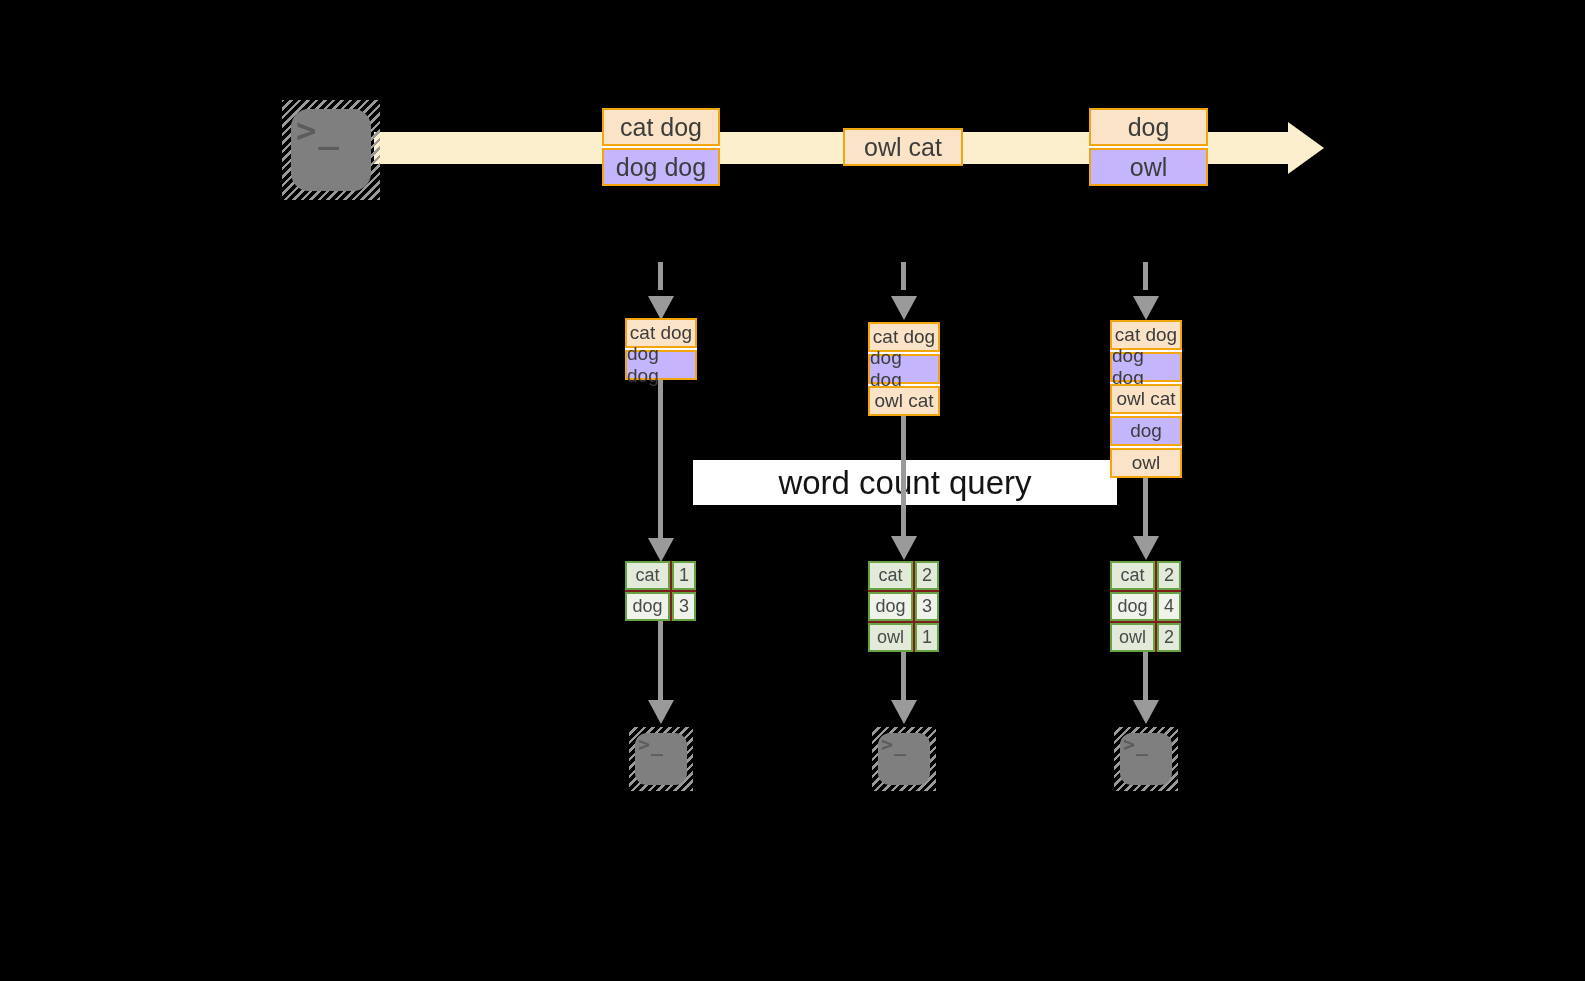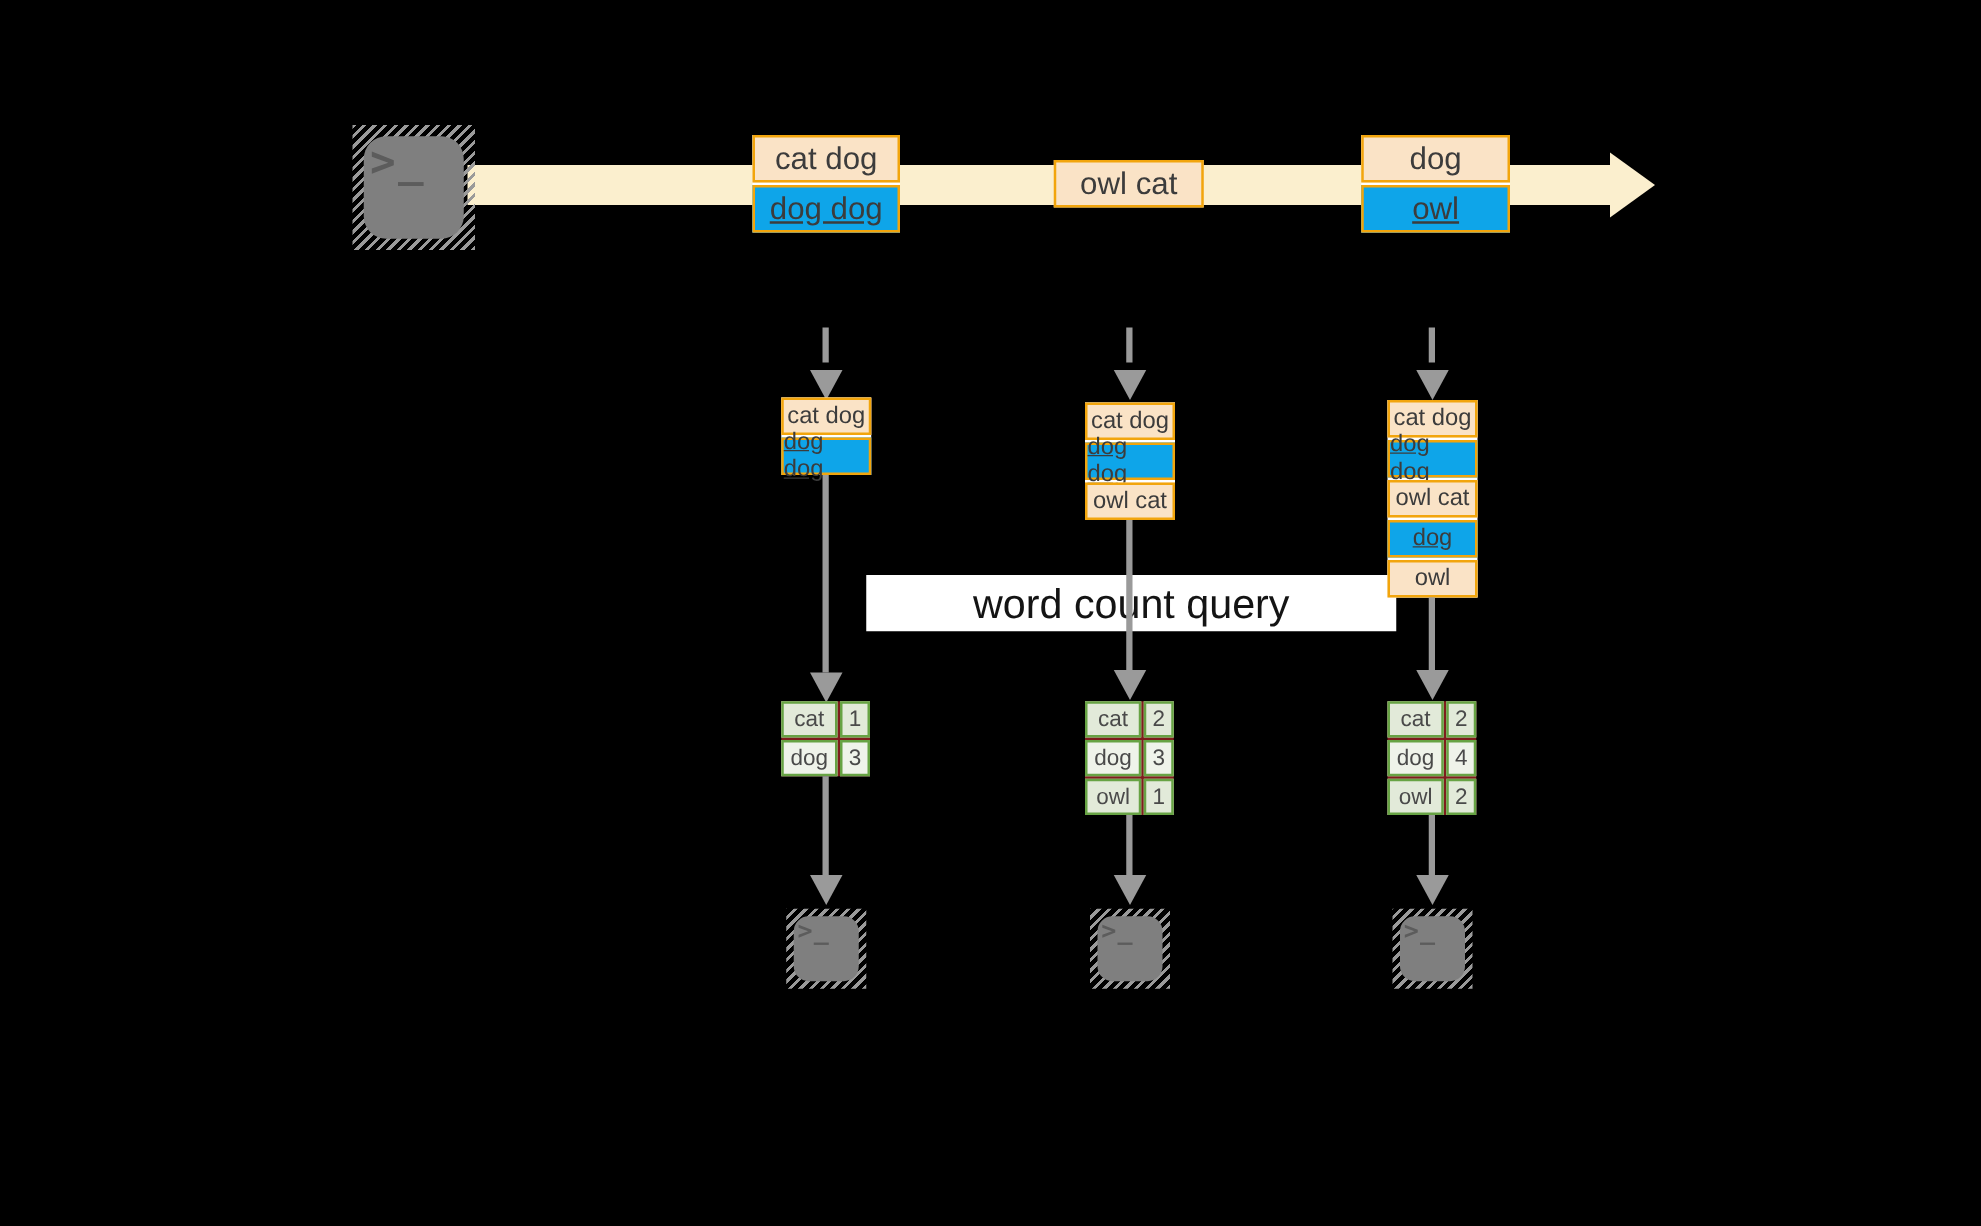--- a/index.html
+++ b/index.html
@@ -32,21 +32,21 @@
   }
   
   .obox{position:absolute;display:flex;flex-direction:column;gap:2px;background:#fff;}
   .ocell{
     border:2.5px solid #F2A50C;display:flex;align-items:center;justify-content:center;
     color:#3c3c3c;box-sizing:border-box;
   }
   .scell{height:38px;font-size:25px;}
   .bcell{height:30px;font-size:19px;}
   .f-dark{background:#FAE3C6;}
-  .f-light{background:#0ea5e9;text-decoration:underline;}
+  .f-light{background:#c4b5fd;}
   
   .gtable{
     position:absolute;display:grid;grid-template-columns:45px 24px;gap:2px;background:#7f1d1d;
   }
   .gcell{
     border:2px solid #67A344;height:29px;box-sizing:border-box;
     display:flex;align-items:center;justify-content:center;
     font-size:18px;color:#4a4a4a;
   }
   .g-dark{background:#E2EAD9;}

